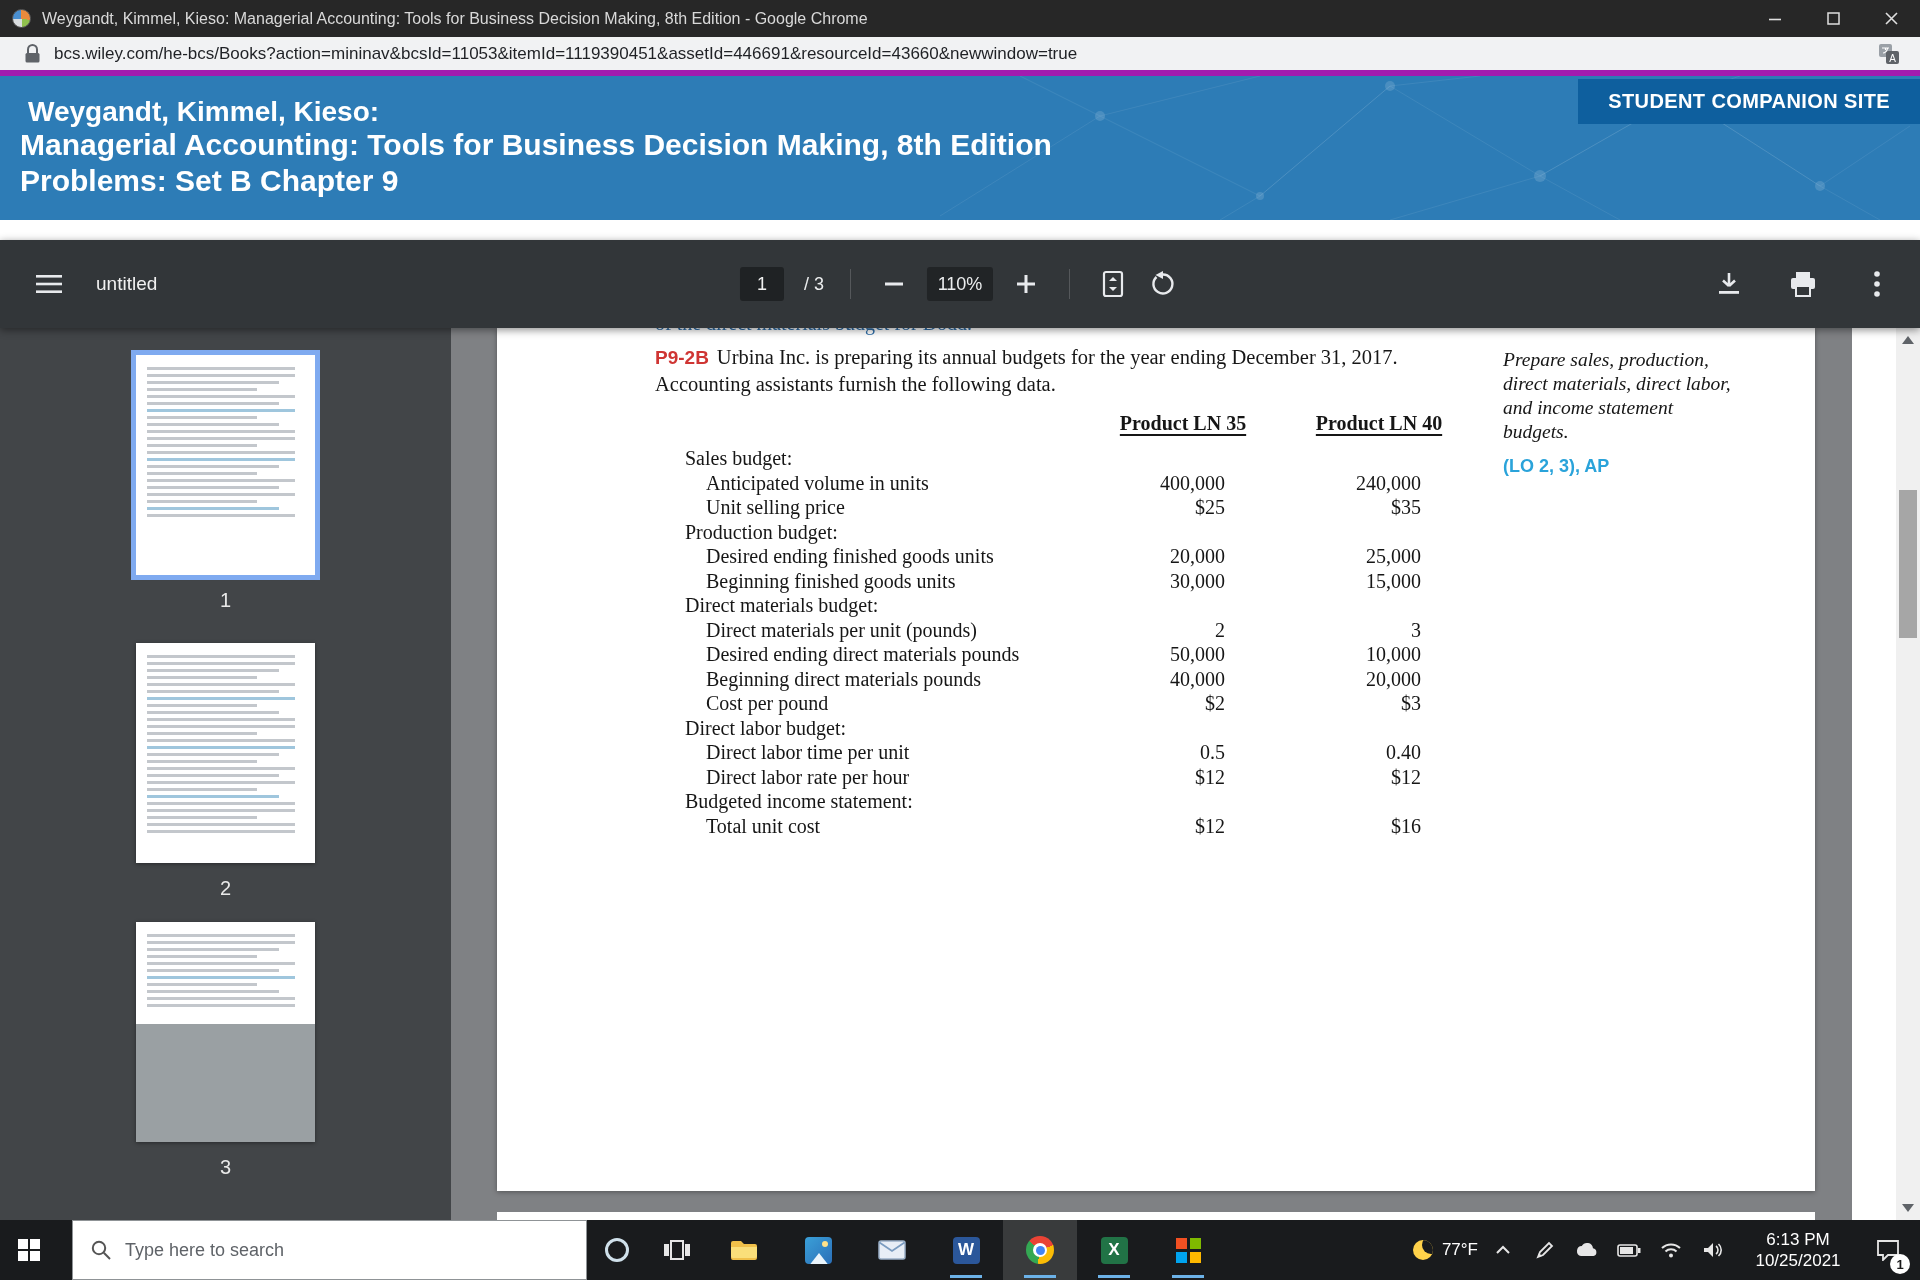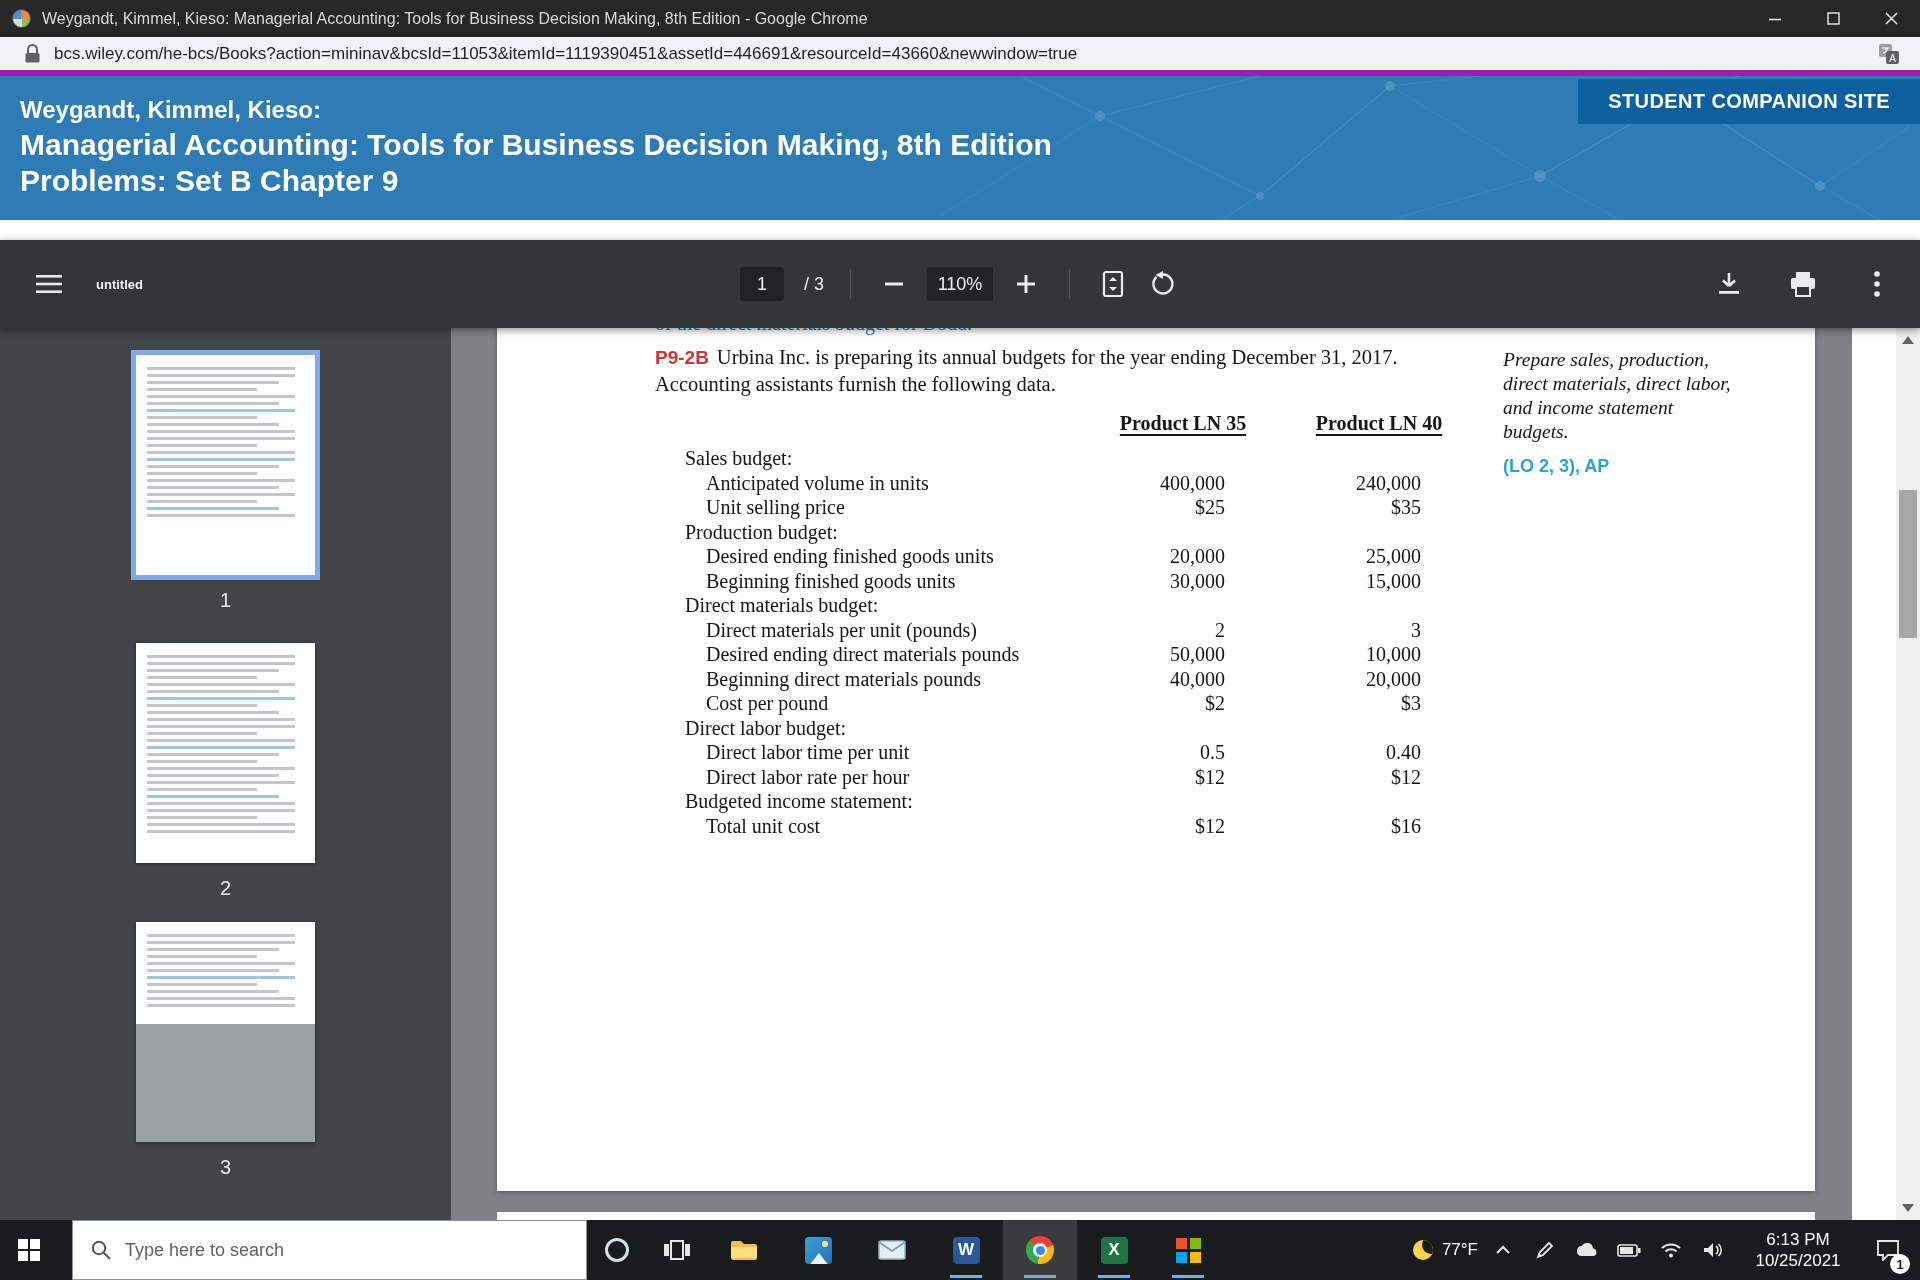--- a/index.html
+++ b/index.html
@@ -19,31 +19,31 @@
 
   
   .omnibox { position:absolute; top:37px; left:0; right:0; height:39px; background:#f1f2f3; border-bottom:6px solid #a21caf; display:flex; align-items:center; }
   .lock-wrap { margin-left:24px; display:flex; align-items:center; }
   .url-text { margin-left:13px; font-size:17px; color:#1f2125; white-space:nowrap; }
   .translate-wrap { margin-left:auto; margin-right:20px; display:flex; align-items:center; }
 
   
   .banner { position:absolute; top:76px; left:0; right:0; height:144px; background:#2d7cb6; color:#fff; overflow:hidden; }
   .banner-net { position:absolute; right:0; top:0; height:100%; width:1000px; opacity:.55; }
-  .banner-line1 { position:absolute; left:20px; top:20px; font-size:24px; font-weight:700; }
+  .banner-line1 { position:absolute; left:28px; top:20px; font-size:28px; font-weight:700; }
   .banner-line2 { position:absolute; left:20px; top:52px; font-size:30px; font-weight:700; }
   .banner-line3 { position:absolute; left:20px; top:88px; font-size:30px; font-weight:700; }
   .companion { position:absolute; right:0; top:3px; height:45px; padding:0 30px; background:#0e5f9e; display:flex; align-items:center; font-size:20px; font-weight:700; letter-spacing:.4px; }
 
   .whitegap { position:absolute; top:220px; left:0; right:0; height:20px; background:#fff; }
 
   
   .pdf-toolbar { position:absolute; top:240px; left:0; right:0; height:88px; background:#323639; color:#eceeef; display:flex; align-items:center; box-shadow:0 2px 8px rgba(0,0,0,.45); z-index:6; }
   .tb-left { display:flex; align-items:center; margin-left:32px; gap:30px; }
-  .doc-title { font-size:13px; font-weight:700; color:#f1f1f1; }
+  .doc-title { font-size:19px; font-weight:400; color:#f1f1f1; }
   .tb-center { position:absolute; left:50%; transform:translateX(-50%); display:flex; align-items:center; gap:16px; }
   .page-box { width:44px; height:34px; background:#1f2224; border-radius:3px; display:flex; align-items:center; justify-content:center; font-size:18px; color:#f1f1f1; }
   .page-total { font-size:18px; margin-left:4px; }
   .tb-sep { width:1px; height:30px; background:#56595c; margin:0 10px; }
   .zoom-chip { min-width:66px; height:34px; background:#212426; border-radius:3px; display:flex; align-items:center; justify-content:center; font-size:18px; }
   .icon-btn { display:flex; align-items:center; justify-content:center; width:34px; height:34px; }
   .tb-right { margin-left:auto; margin-right:26px; display:flex; align-items:center; gap:40px; }
 
   
   .content { position:absolute; top:328px; left:0; width:1920px; height:892px; background:#7f8184; }

